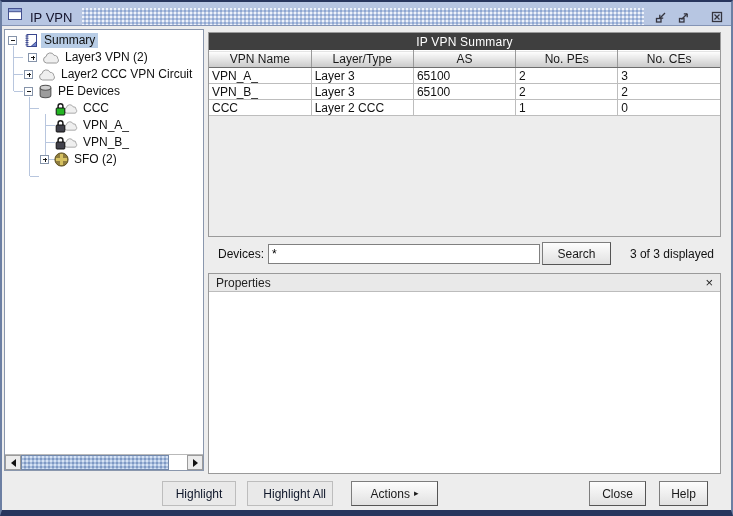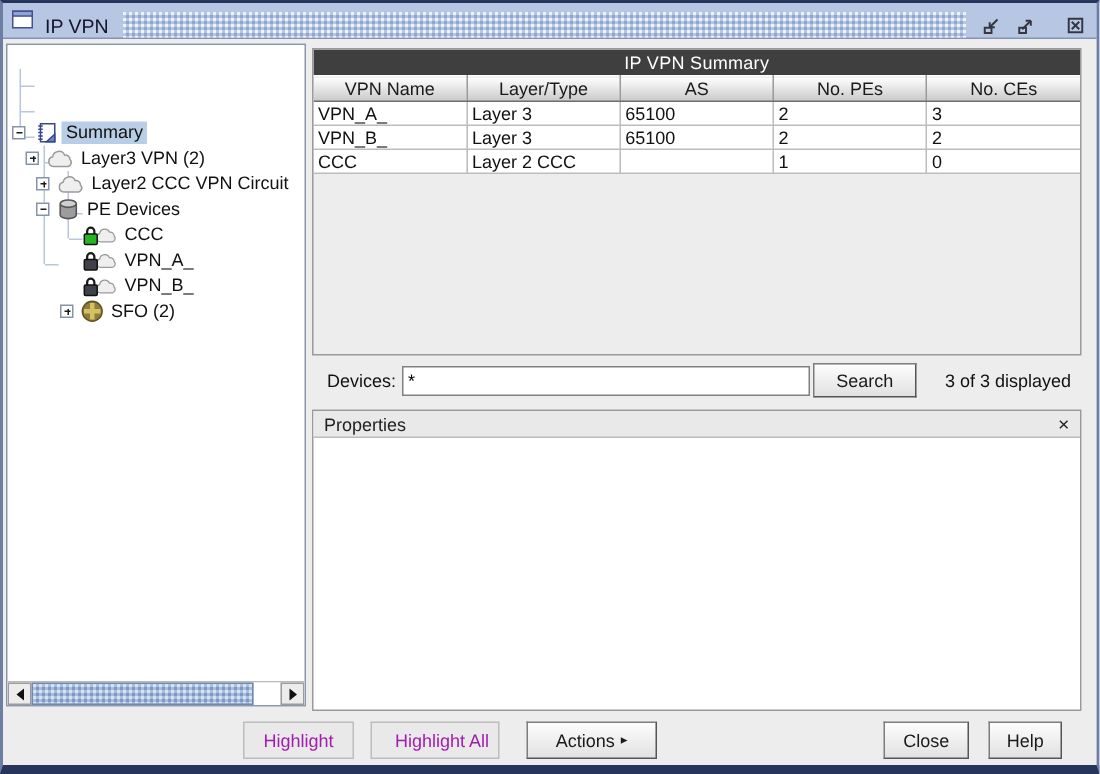--- a/index.html
+++ b/index.html
@@ -88,21 +88,21 @@
     display:flex;align-items:center;font-size:12px;color:#111;}
   .filter-bar label{padding-left:10px;}
   .filter-input{width:272px;height:20px;border:1px solid #808080;background:#fff;
     font-family:"Liberation Sans",sans-serif;font-size:12px;padding:1px 3px;margin-left:4px;}
   .btn{
     font-family:"Liberation Sans",sans-serif;font-size:12px;color:#1a1a1a;
     background:linear-gradient(#fdfdfd,#e1e1e1);
     border:1px solid #7d7d7d;border-right-color:#555;border-bottom-color:#555;
     display:inline-flex;align-items:center;justify-content:center;gap:4px;
   }
-  .btn:disabled{color:#a21caf;border:1px solid #bdbdbd;background:#e9e9e9;}
+  .btn:disabled{color:#0f172a;border:1px solid #bdbdbd;background:#e9e9e9;}
   .search-btn{width:69px;height:23px;margin-left:2px;}
   .filter-status{margin-left:auto;padding-right:7px;}
   
   .props{position:absolute;left:206px;top:247px;width:513px;height:201px;
     border:1px solid #9a9a9a;background:#fff;}
   .props-header{height:18px;background:#e9e9e9;border-bottom:1px solid #bcbcbc;
     display:flex;align-items:center;padding:0 7px;font-size:12px;color:#222;}
   .props-close{margin-left:auto;font-size:13px;line-height:1;color:#222;cursor:default;}
   
   .footer-btn{position:absolute;top:455px;height:25px;}
@@ -159,32 +159,32 @@
         <div class="tree-stub" style="left:9px;top:27px;width:9px;height:1px;"></div>
         <div class="tree-stub" style="left:9px;top:44px;width:9px;height:1px;"></div>
         <div class="tree-stub" style="left:9px;top:61px;width:9px;height:1px;"></div>
         <div class="tree-line" style="left:24px;top:67px;width:1px;height:79px;"></div>
         <div class="tree-stub" style="left:25px;top:78px;width:9px;height:1px;"></div>
         <div class="tree-stub" style="left:25px;top:146px;width:9px;height:1px;"></div>
         <div class="tree-line" style="left:40px;top:84px;width:1px;height:45px;"></div>
         <div class="tree-stub" style="left:41px;top:95px;width:9px;height:1px;"></div>
         <div class="tree-stub" style="left:41px;top:112px;width:9px;height:1px;"></div>
         <div class="tree-stub" style="left:41px;top:129px;width:9px;height:1px;"></div>
-      <div class="tree-row selected" style="padding-left: 3px; margin-top: 48px;">
+      <div class="tree-row selected" style="padding-left: 3px;">
             <span class="exp minus"></span>
             <span class="t-icon">
               <svg width="17" height="15" viewBox="0 0 17 15">
                 <rect x="5" y="1.5" width="9.5" height="12" fill="#ffffff" stroke="#3a478f"></rect>
                 <path d="M14.5 8.5 L14.5 13.5 L9 13.5 Z" fill="#6f84cc" stroke="#3a478f"></path>
                 <path d="M3.5 3 h3 M3.5 5.2 h3 M3.5 7.4 h3 M3.5 9.6 h3 M3.5 11.8 h3" stroke="#3a478f"></path>
               </svg>
             </span>
             <span class="t-label">Summary</span>
           </div>
-          <div class="tree-row" style="padding-left: 12px;">
+          <div class="tree-row" style="padding-left: 23px;">
             <span class="exp plus"></span>
             <span class="t-icon">
               <svg width="18" height="12" viewBox="0 0 18 12">
                 <path d="M4.6 11 a3.3 3.3 0 0 1 -0.5 -6.5 a4.2 4.2 0 0 1 8 -1.1 a3.1 3.1 0 0 1 3.6 3 a2.8 2.8 0 0 1 -1.2 4.6 z" fill="#efefef" stroke="#9a9a9a"></path>
               </svg>
             </span>
             <span class="t-label">Layer3 VPN (2)</span>
           </div>
           <div class="tree-row" style="padding-left: 19px;">
             <span class="exp plus"></span>

